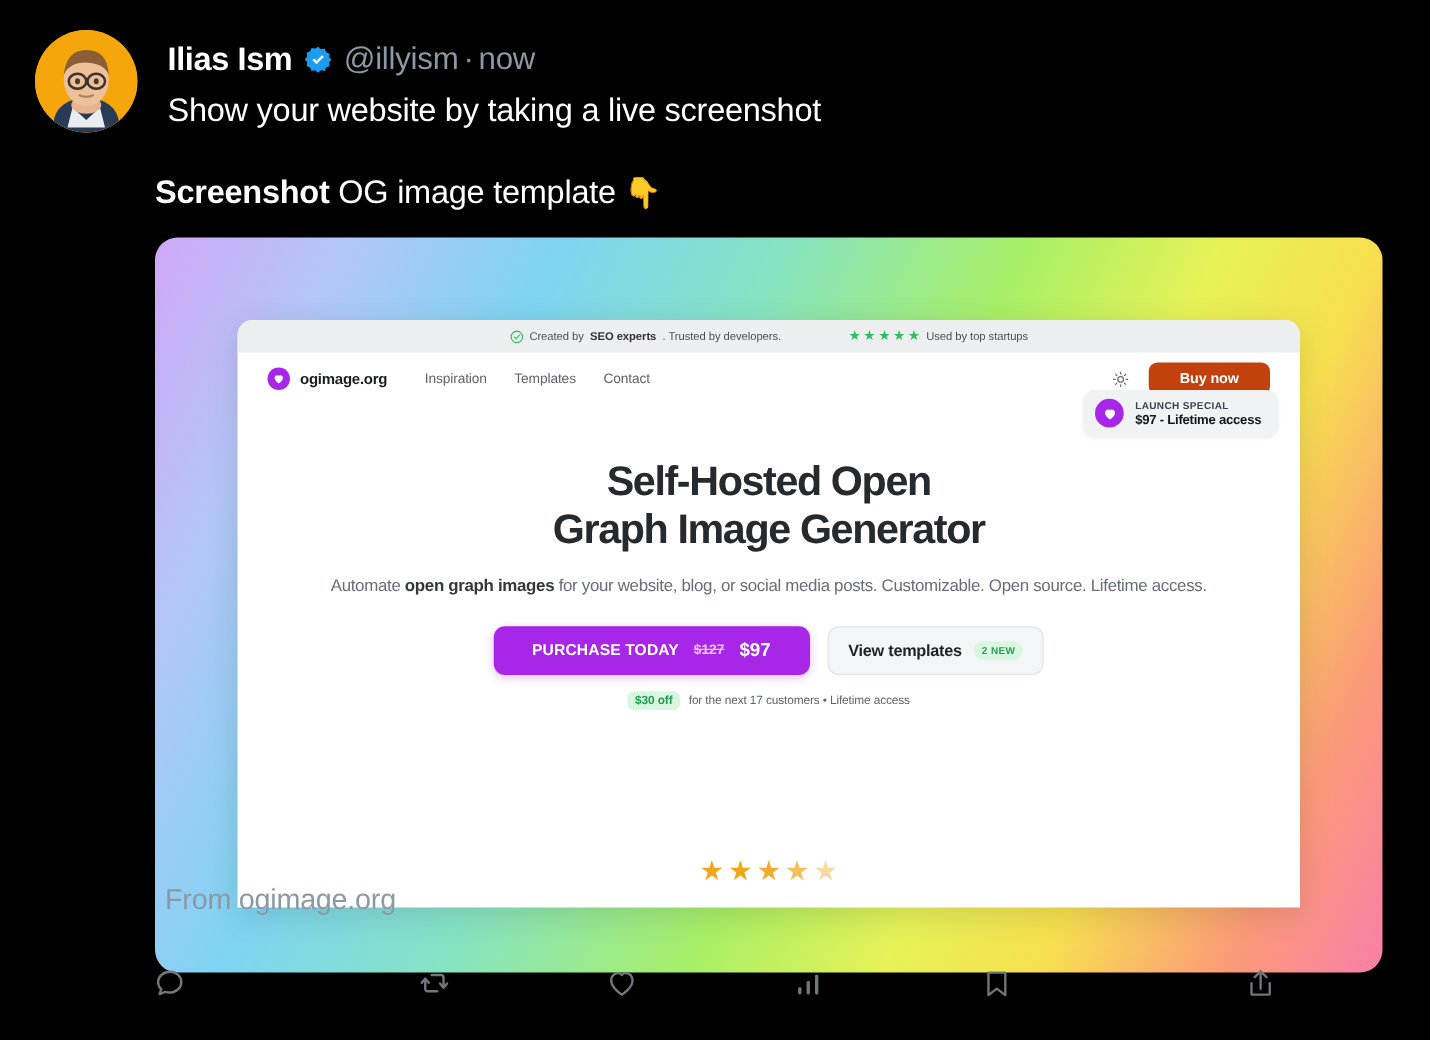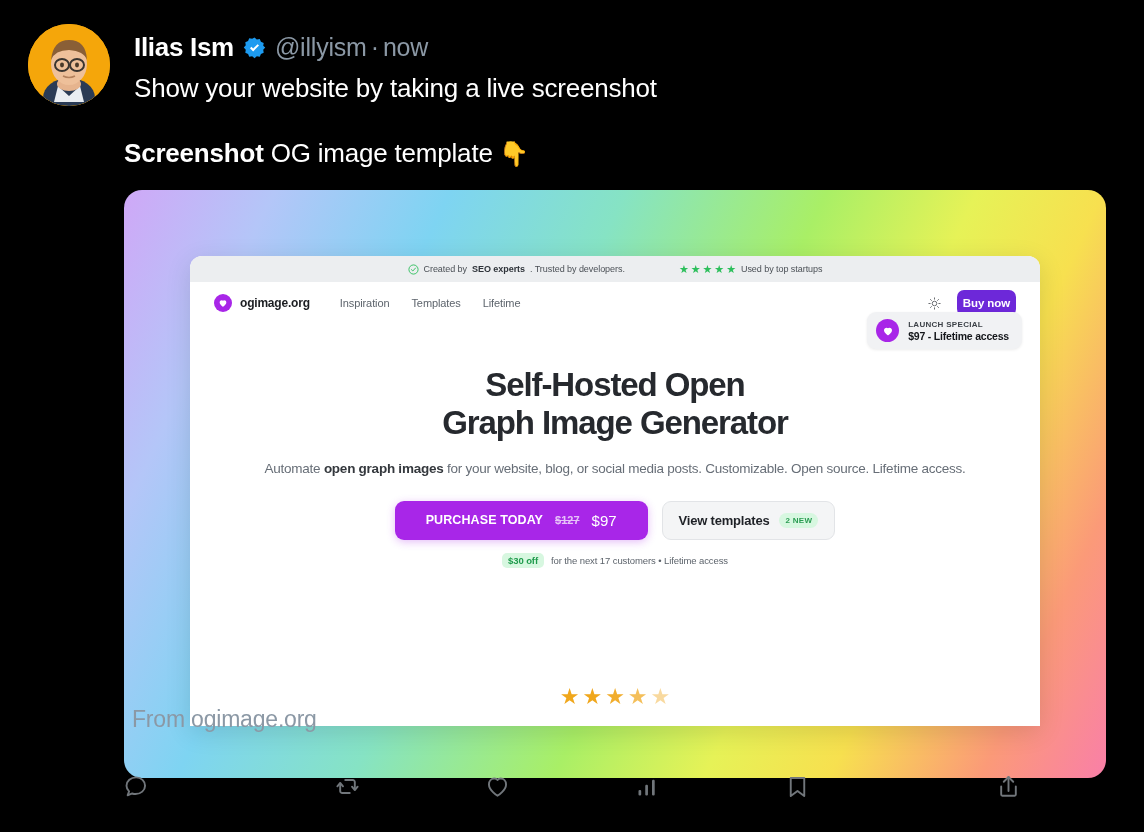--- a/index.html
+++ b/index.html
@@ -112,23 +112,23 @@
   .brand-name { font-size: 12px; font-weight: 700; color: #1b1d21; letter-spacing: -0.2px; }
   .nav-links { display: flex; gap: 22px; margin-left: 30px; }
   .nav-links a {
     font-size: 11px; color: #5d646c; text-decoration: none; letter-spacing: -0.1px;
   }
   .nav-right {
     margin-left: auto; display: flex; align-items: center; gap: 16px;
   }
   .sun-ic { width: 13px; height: 13px; display: block; opacity: .75; }
   .buy-btn {
-    background: #6d28d9; color: #fff; border: none;
+    background: #c2410c; color: #fff; border: none;
     font-family: inherit; font-size: 11.5px; font-weight: 700;
-    padding: 7px 6px; border-radius: 7px; cursor: pointer; letter-spacing: -0.1px;
+    padding: 7px 25px; border-radius: 7px; cursor: pointer; letter-spacing: -0.1px;
   }
 
   
   .launch-pill {
     position: absolute; right: 18px; top: 56px;
     background: #f1f2f4; border-radius: 9px;
     display: flex; align-items: center; gap: 9px;
     padding: 7px 13px 7px 9px;
     box-shadow: 0 1px 3px rgba(0,0,0,.08);
   }
@@ -157,21 +157,21 @@
     gap: 14px; margin-top: 22px;
   }
   .btn-purchase {
     background: #a826e8; border: none; color: #fff; cursor: pointer;
     font-family: inherit; border-radius: 9px;
     padding: 11px 31px; display: flex; align-items: center; gap: 12px;
     box-shadow: 0 2px 8px rgba(168,38,232,.3);
   }
   .btn-purchase .lbl { font-size: 12.5px; font-weight: 700; letter-spacing: .1px; }
   .btn-purchase .old { font-size: 11px; font-weight: 700; text-decoration: line-through; opacity: .72; }
-  .btn-purchase .new { font-size: 15px; font-weight: 400; }
+  .btn-purchase .new { font-size: 15px; font-weight: 700; }
   .btn-templates {
     background: #f4f5f6; border: 1px solid #e2e4e7; cursor: pointer;
     font-family: inherit; border-radius: 9px;
     padding: 11px 16px; display: flex; align-items: center; gap: 10px;
   }
   .btn-templates .lbl { font-size: 13px; font-weight: 700; color: #1e2126; letter-spacing: -0.2px; }
   .badge-new {
     background: #d7f7e0; color: #2a9c52; font-size: 8px; font-weight: 700;
     padding: 3px 6px; border-radius: 8px; letter-spacing: .3px;
   }
@@ -284,21 +284,21 @@
           <span class="logo-dot">
             <svg viewBox="0 0 24 24">
                 <path fill="#fff" d="M12 21s-8-5.1-8-10.3C4 7.4 6.3 5.3 9 5.3c1.7 0 2.6.8 3 1.4.4-.6 1.3-1.4 3-1.4 2.7 0 5 2.1 5 5.4C20 15.9 12 21 12 21z"></path>
               </svg>
           </span>
           <span class="brand-name">ogimage.org</span>
         </div>
         <div class="nav-links">
           <a href="#">Inspiration</a>
           <a href="#">Templates</a>
-          <a href="#">Lifetime</a>
+          <a href="#">Contact</a>
         </div>
         <div class="nav-right">
           <svg class="sun-ic" viewBox="0 0 24 24">
             <circle cx="12" cy="12" r="4.2" fill="none" stroke="#33383e" stroke-width="1.8"></circle>
             <g stroke="#33383e" stroke-width="1.8" stroke-linecap="round">
               <line x1="12" y1="1.6" x2="12" y2="4"></line>
                 <line x1="12" y1="20" x2="12" y2="22.4"></line>
               <line x1="1.6" y1="12" x2="4" y2="12"></line>
                 <line x1="20" y1="12" x2="22.4" y2="12"></line>
               <line x1="4.6" y1="4.6" x2="6.3" y2="6.3"></line>

